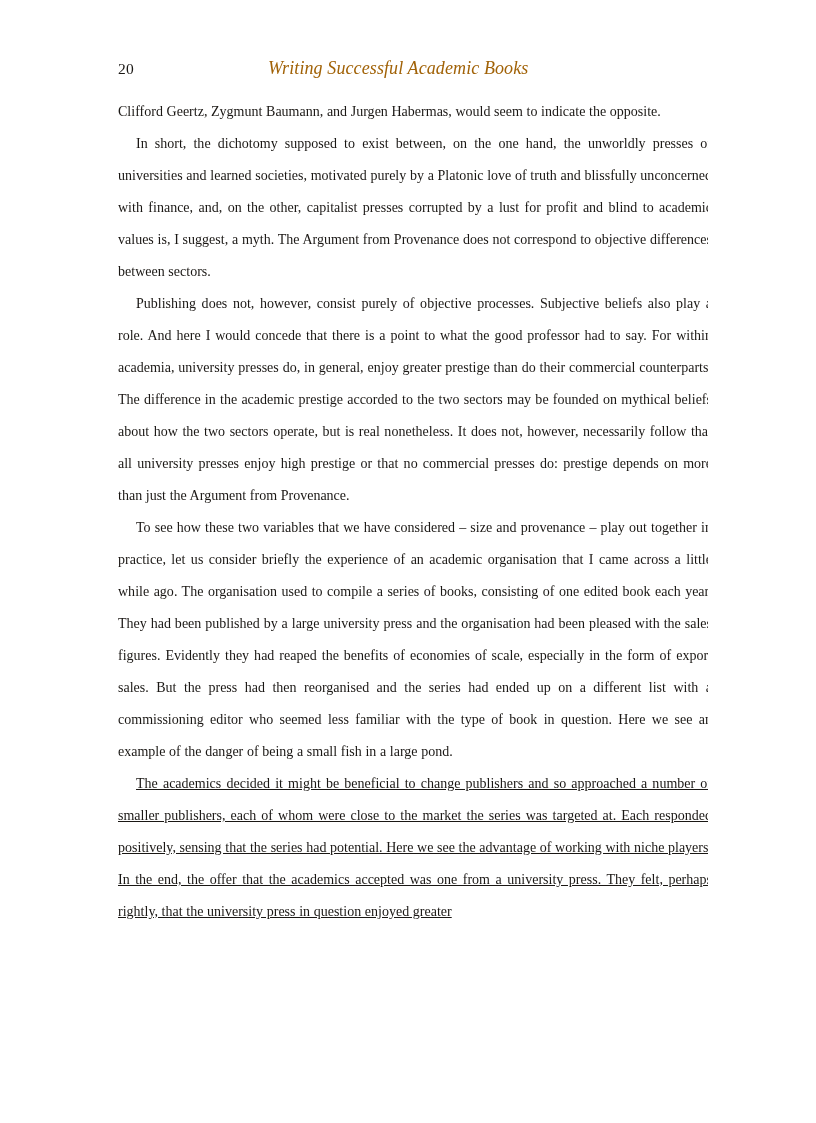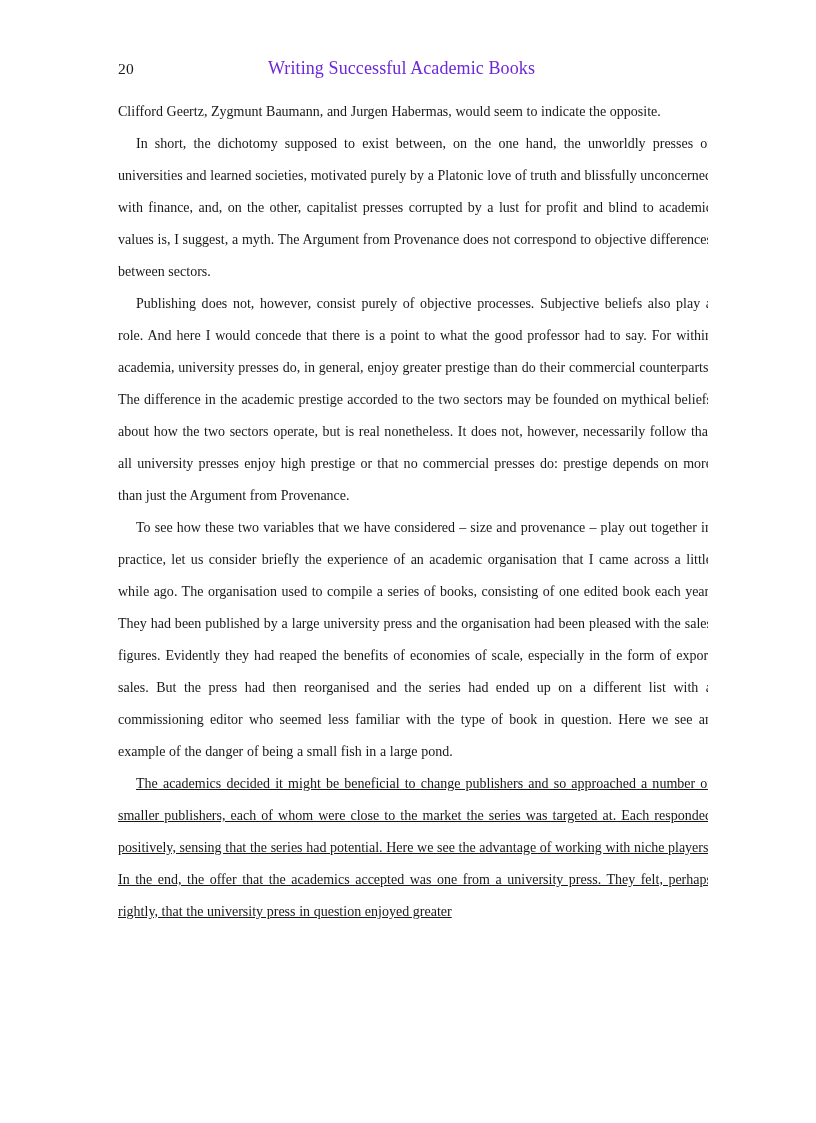--- a/index.html
+++ b/index.html
@@ -33,23 +33,24 @@
   .folio {
     font-size: 15.5px;
     letter-spacing: 0.3px;
     color: #1a1714;
     font-variant-numeric: oldstyle-nums;
     width: 150px;
     flex: none;
   }
 
   .head-title {
+    font-style: italic;
     font-size: 18px;
     letter-spacing: 0.1px;
-    color: #6d28d9;
+    color: #a16207;
     white-space: nowrap;
   }
 
   
   .textblock {
     position: absolute;
     left: 118px;
     top: 96px;
     width: 594px;
   }

